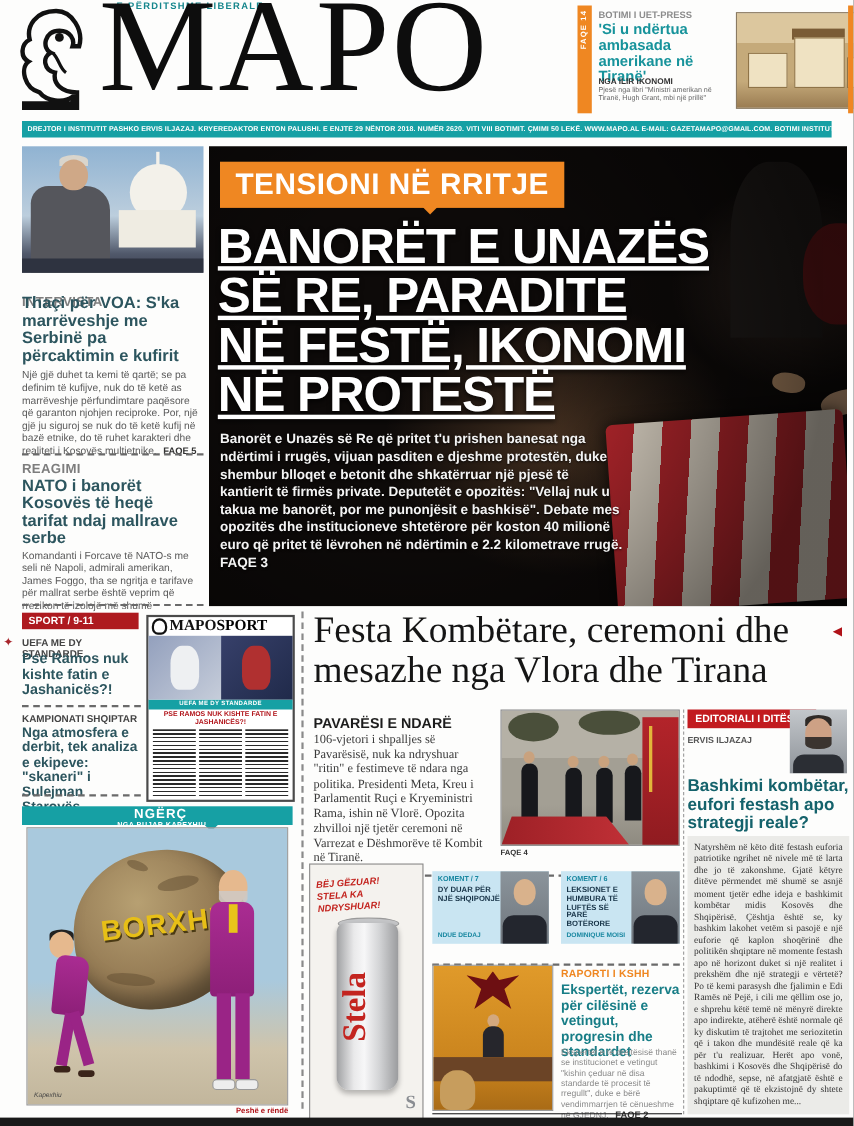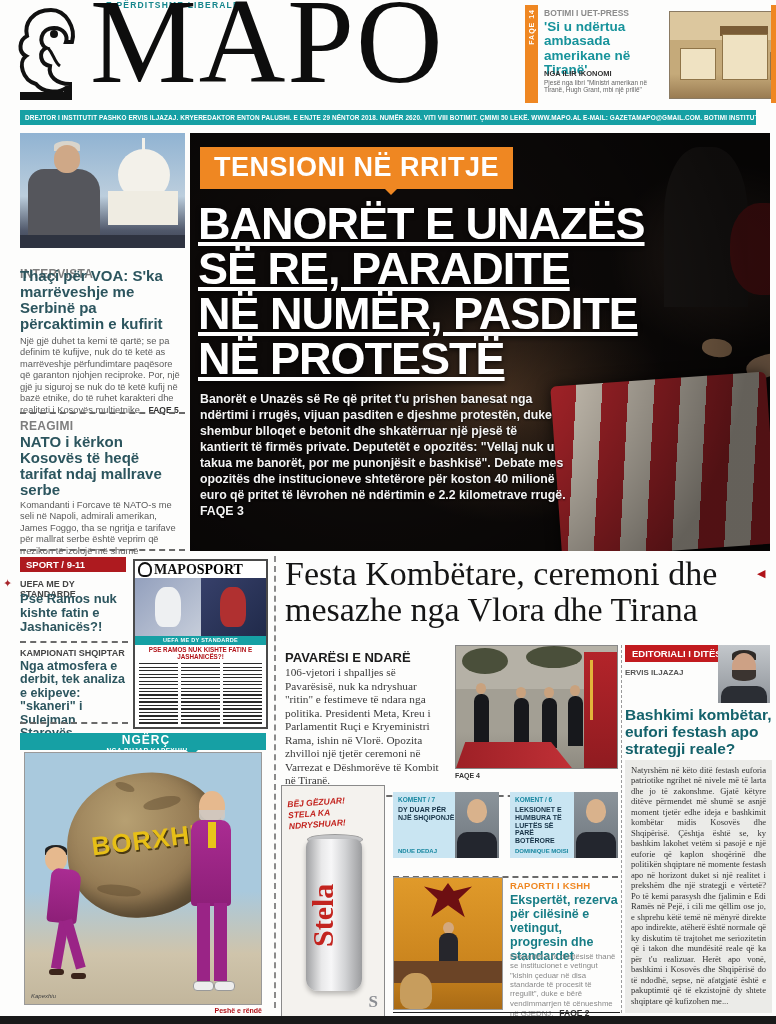--- a/index.html
+++ b/index.html
@@ -244,21 +244,21 @@
     <div class="iv-desk"></div>
   </div>
   <div class="abs kicker iv-kicker">INTERVISTA</div>
   <div class="abs art-title iv-title">Thaçi për VOA: S'ka marrëveshje me Serbinë pa përcaktimin e kufirit</div>
   <div class="abs body-txt iv-body">
     <span>Një gjë duhet ta kemi të qartë; se pa definim të kufijve, nuk do të ketë as marrëveshje përfundimtare paqësore që garanton njohjen reciproke. Por, një gjë ju siguroj se nuk do të ketë kufij në bazë etnike, do të ruhet karakteri dhe realiteti i Kosovës multietnike.</span><span class="page-ref">FAQE 5</span>
   </div>
   <div class="abs dash-h d1"></div>
 
   <div class="abs kicker rg-kicker">REAGIMI</div>
-  <div class="abs art-title rg-title">NATO i kërkon Kosovës të heqë tarifat ndaj mallrave serbe</div>
+  <div class="abs art-title rg-title">NATO i banorët Kosovës të heqë tarifat ndaj mallrave serbe</div>
   <div class="abs body-txt rg-body">
     <span>Komandanti i Forcave të NATO-s me seli në Napoli, admirali amerikan, James Foggo, tha se ngritja e tarifave për mallrat serbe është veprim që rrezikon të izolojë më shumë Kosovën.</span><span class="page-ref">FAQE 5</span>
   </div>
   <div class="abs dash-h d2"></div>
 
   <div class="abs mark-left">✦</div>
   <div class="abs sport-badge">SPORT / 9-11</div>
   <div class="abs sp-kicker1">UEFA ME DY STANDARDE</div>
   <div class="abs art-title sp-title1">Pse Ramos nuk kishte fatin e Jashanicës?!</div>
   <div class="abs dash-h d3"></div>
@@ -297,21 +297,21 @@
     <div class="hero-hand1"></div>
     <div class="hero-hand2"></div>
     <div class="barrier"></div>
     <div class="hero-shade"></div>
   </div>
   <div class="abs badge-tension">TENSIONI NË RRITJE</div>
   <div class="abs badge-notch"></div>
   <div class="abs hero-headline">
     <div>BANORËT E UNAZËS</div>
     <div>SË RE, PARADITE</div>
-    <div>NË NUMËR, PASDITE</div>
+    <div>NË FESTË, IKONOMI</div>
     <div>NË PROTESTË</div>
   </div>
   <div class="abs hero-body">Banorët e Unazës së Re që pritet t'u prishen banesat nga ndërtimi i rrugës, vijuan pasditen e djeshme protestën, duke shembur blloqet e betonit dhe shkatërruar një pjesë të kantierit të firmës private. Deputetët e opozitës: "Vellaj nuk u takua me banorët, por me punonjësit e bashkisë". Debate mes opozitës dhe institucioneve shtetërore për koston 40 milionë euro që pritet të lëvrohen në ndërtimin e 2.2 kilometrave rrugë. FAQE 3</div>
 
   <div class="abs vdash1"></div>
   <div class="abs festa-h">Festa Kombëtare, ceremoni dhe mesazhe nga Vlora dhe Tirana</div>
   <div class="abs mark-right">◀</div>
   <div class="abs pav-kicker">PAVARËSI E NDARË</div>
   <div class="abs pav-body">106-vjetori i shpalljes së Pavarësisë, nuk ka ndryshuar "ritin" e festimeve të ndara nga politika. Presidenti Meta, Kreu i Parlamentit Ruçi e Kryeministri Rama, ishin në Vlorë. Opozita zhvilloi një tjetër ceremoni në Varrezat e Dëshmorëve të Kombit në Tiranë.</div>
   <div class="abs festa-photo">

